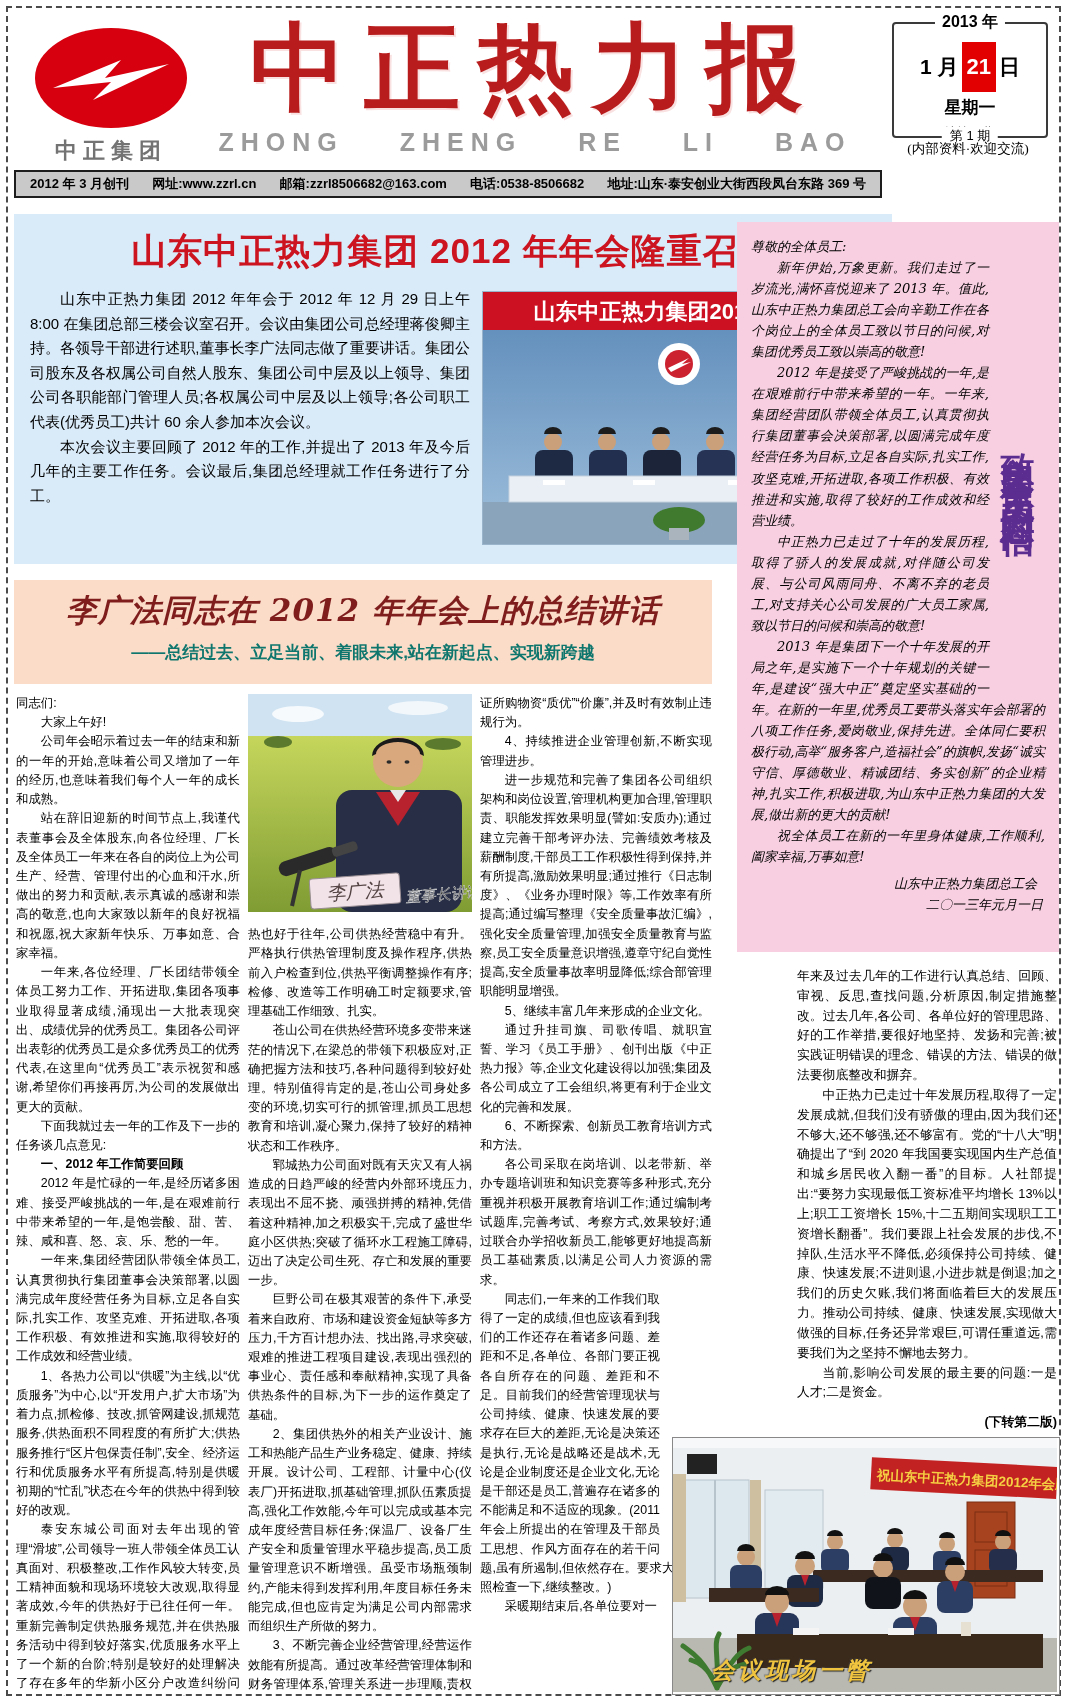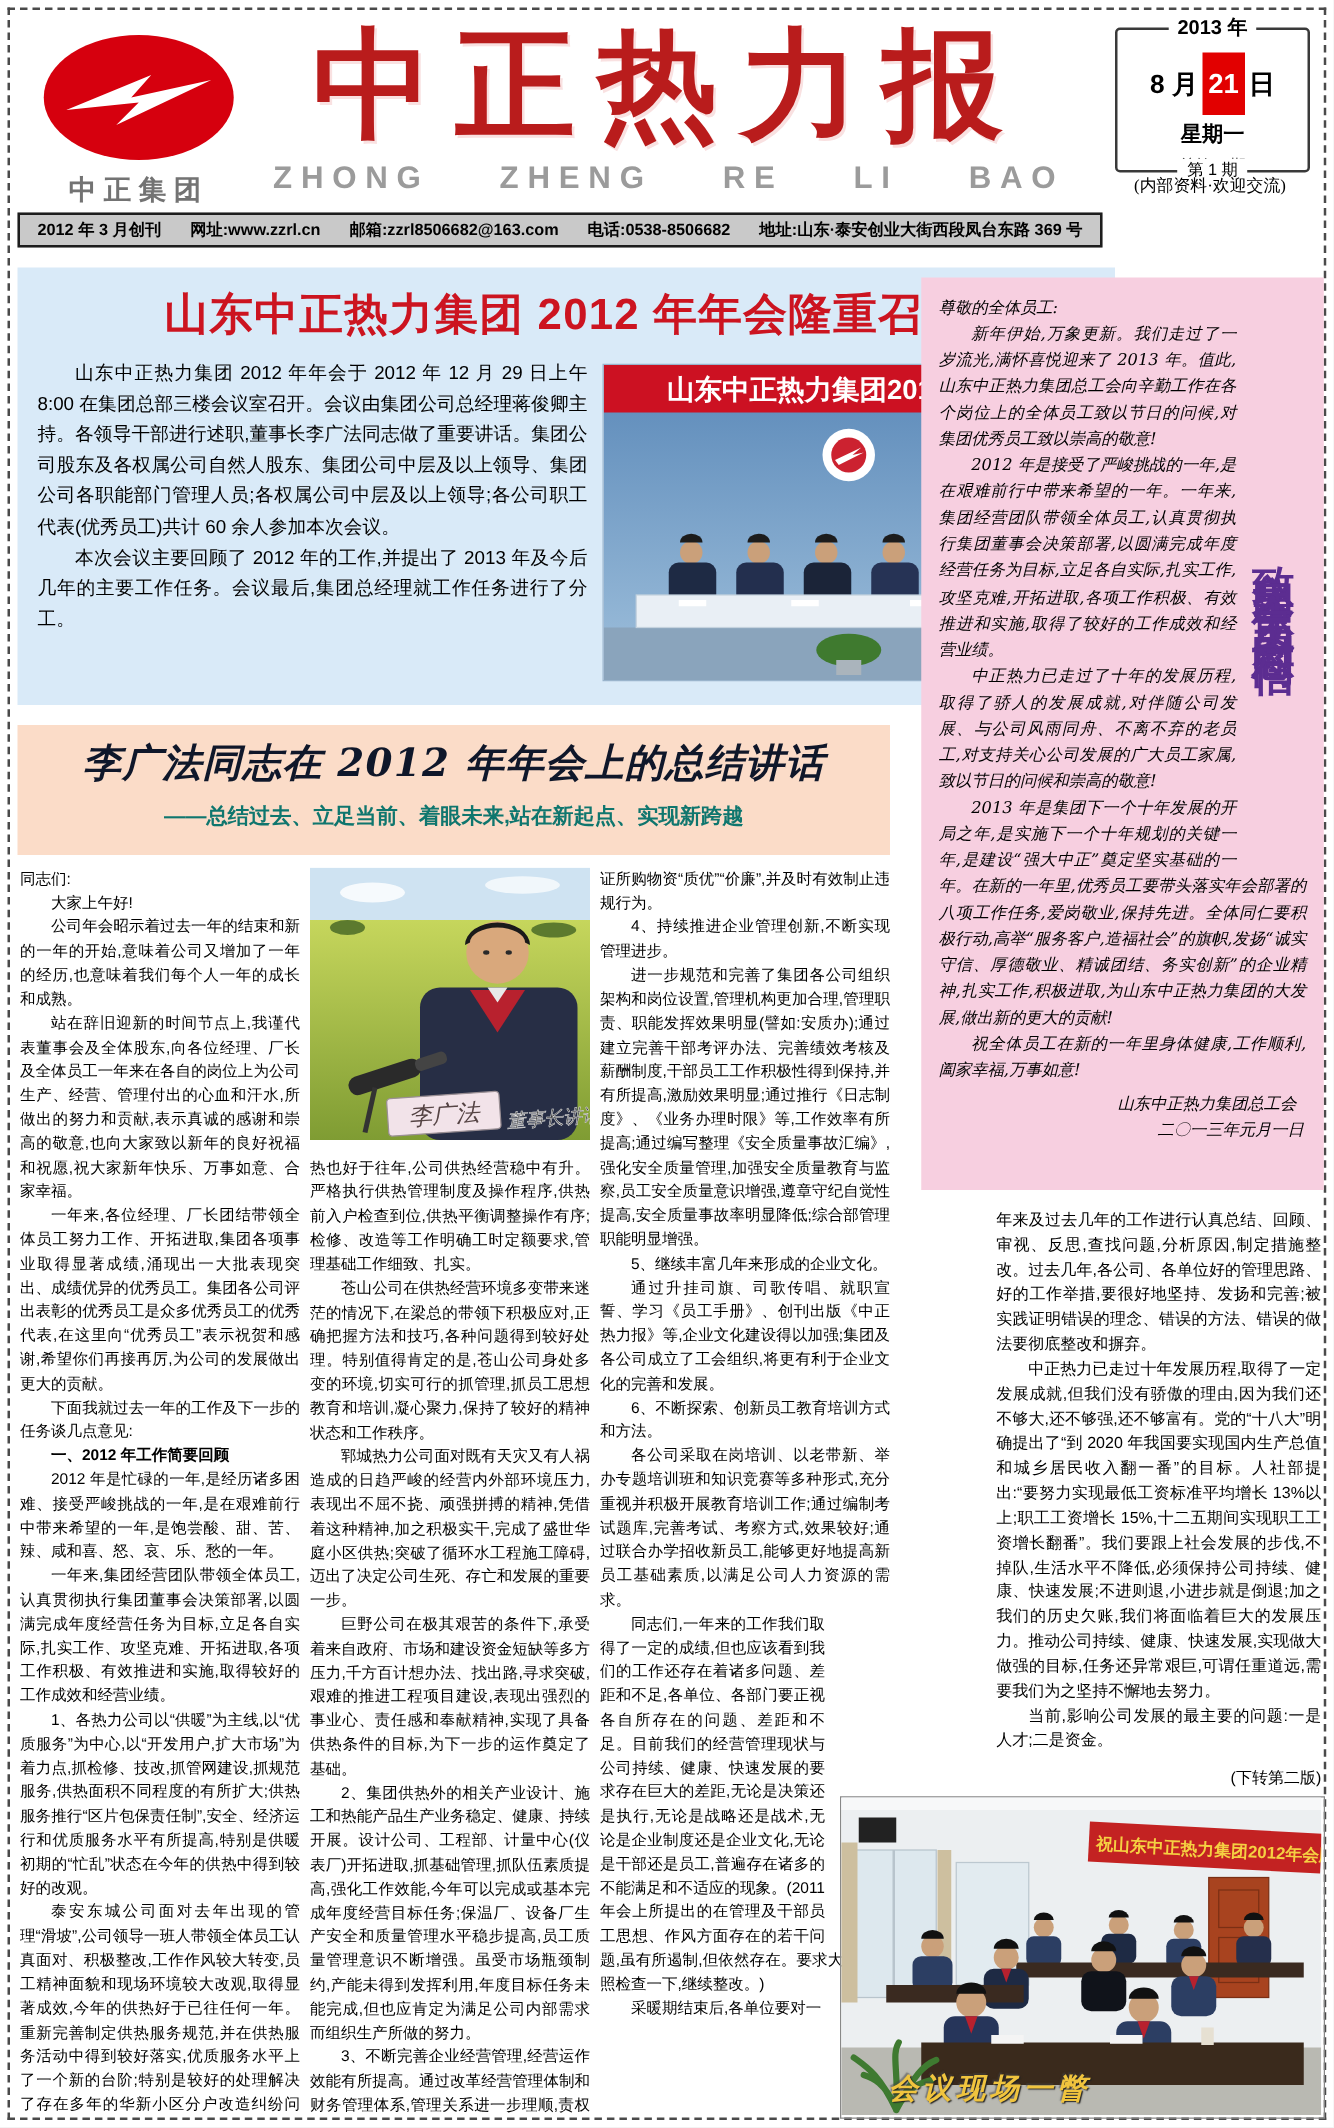--- a/index.html
+++ b/index.html
@@ -30,35 +30,35 @@
   
   .article1{position:absolute;left:14px;top:214px;width:878px;height:350px;background:#d9eaf8;box-sizing:border-box;padding:12px 16px 10px;}
   .a1-headline{text-align:center;color:#cc1420;font-weight:bold;font-size:35px;letter-spacing:1px;margin:2px 0 12px;white-space:nowrap;}
   .a1-body{display:flex;gap:12px;}
   .a1-text{width:446px;font-size:15px;line-height:1.64;text-align:justify;}
   .a1-text p{margin:0;text-indent:2em;}
   .a1-photo{width:392px;height:252px;border:1px solid #9ab4cc;flex:none;margin-top:4px;}
 
   
   .article2-head{position:absolute;left:14px;top:580px;width:698px;height:104px;background:#fbdcc8;box-sizing:border-box;padding-top:10px;}
-  .a2-title{text-align:center;color:#0f172a;font-family:"DejaVu Serif",serif;font-style:italic;font-weight:bold;font-size:31px;white-space:nowrap;letter-spacing:1px;}
+  .a2-title{text-align:center;color:#7f1d1d;font-family:"DejaVu Serif",serif;font-style:italic;font-weight:bold;font-size:31px;white-space:nowrap;letter-spacing:1px;}
   .a2-subtitle{text-align:center;color:#0f766e;font-weight:bold;font-size:17px;margin-top:9px;white-space:nowrap;}
 
   
   .col{position:absolute;font-size:12.4px;line-height:1.55;text-align:justify;overflow:hidden;}
   .col p{margin:0;text-indent:2em;}
   .col p.cont{text-indent:0;}
   .col p.subhead{font-weight:bold;}
   .col1{left:16px;top:694px;width:224px;height:1002px;}
   .col2{left:248px;top:694px;width:224px;height:1002px;}
   .col3{left:480px;top:694px;width:232px;height:1002px;}
   .col4{left:797px;top:966px;width:260px;height:466px;font-size:12.8px;}
   .speaker-photo{width:224px;height:218px;margin-bottom:7px;}
   .wrap-spacer{float:right;width:52px;height:258px;}
-  .continued{text-align:right;font-weight:normal;text-indent:0 !important;margin-top:10px !important;}
+  .continued{text-align:right;font-weight:bold;text-indent:0 !important;margin-top:10px !important;}
 
   
   .letter{position:absolute;left:737px;top:222px;width:322px;height:730px;background:#f7cfe0;box-sizing:border-box;padding:14px 14px 10px;
     font-family:"DejaVu Serif",serif;font-style:italic;font-size:13px;line-height:1.62;text-align:justify;}
   .letter p{margin:0;text-indent:2em;}
   .letter p.salute{text-indent:0;}
   .letter-title{float:right;writing-mode:vertical-rl;color:#5c2d91;font-family:"DejaVu Serif",serif;font-style:normal;
     font-weight:bold;font-size:34px;letter-spacing:7px;width:46px;height:452px;margin:2px 0 6px 10px;text-align:center;}
   .letter-sign{text-align:right;text-indent:0 !important;margin-top:6px !important;padding-right:8px;}
   .letter-date{text-align:right;text-indent:0 !important;padding-right:2px;}
@@ -81,21 +81,21 @@
     </svg>
     <div class="logo-company">中正集团</div>
   </div>
 
   <div class="mast-title">中正热力报</div>
   <div class="mast-pinyin">ZHONG ZHENG RE LI BAO</div>
 
   <div class="date-box">
     <div class="date-year">2013 年</div>
     <div class="date-line">
-      <span>8 月</span><span class="date-day">21</span><span>日</span>
+      <span>1 月</span><span class="date-day">21</span><span>日</span>
     </div>
     <div class="date-weekday">星期一</div>
     <div class="date-issue-total">总第 5 期</div>
     <div class="date-issue-no">第 1 期</div>
   </div>
   <div class="mast-note">(内部资料·欢迎交流)</div>
 
   <div class="info-bar">
     <span>2012 年 3 月创刊</span>
     <span>网址:www.zzrl.cn</span>

